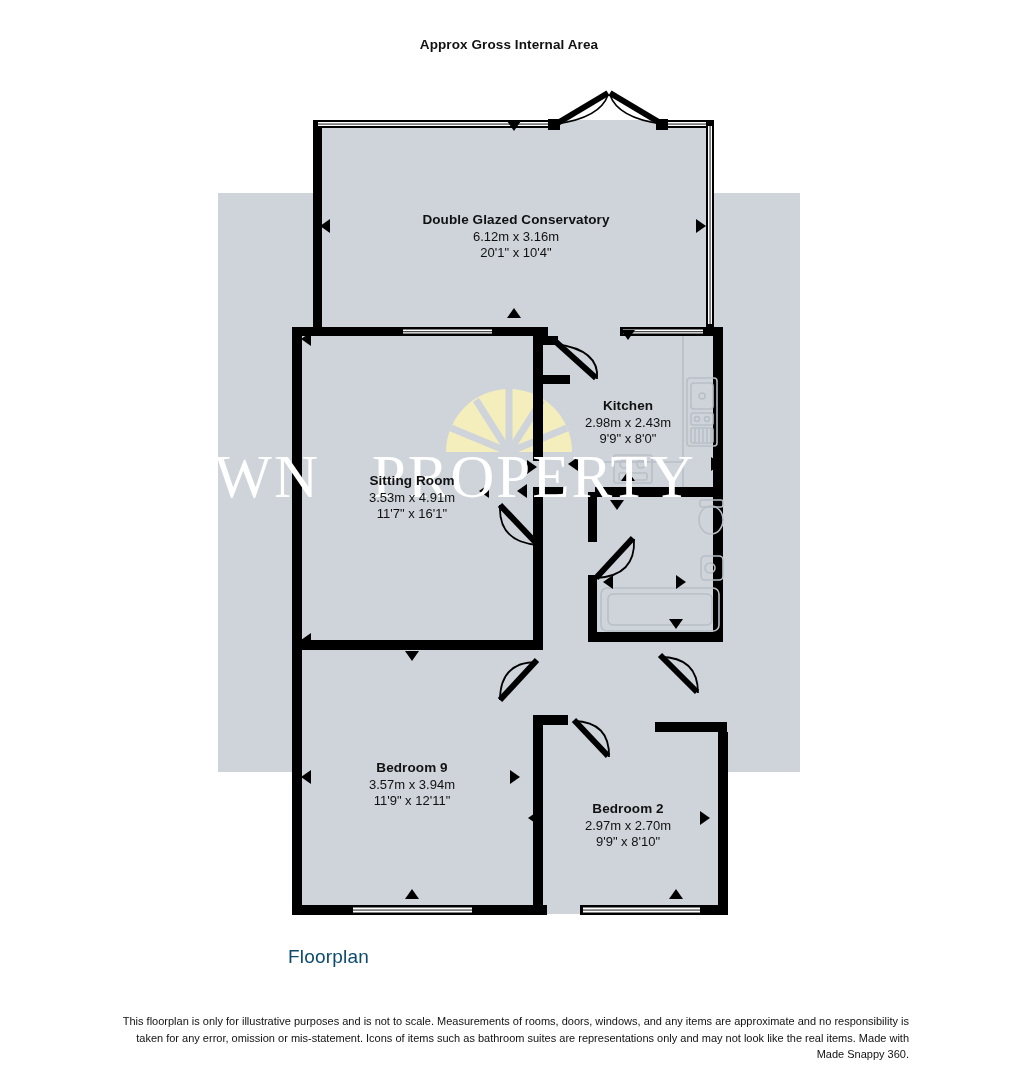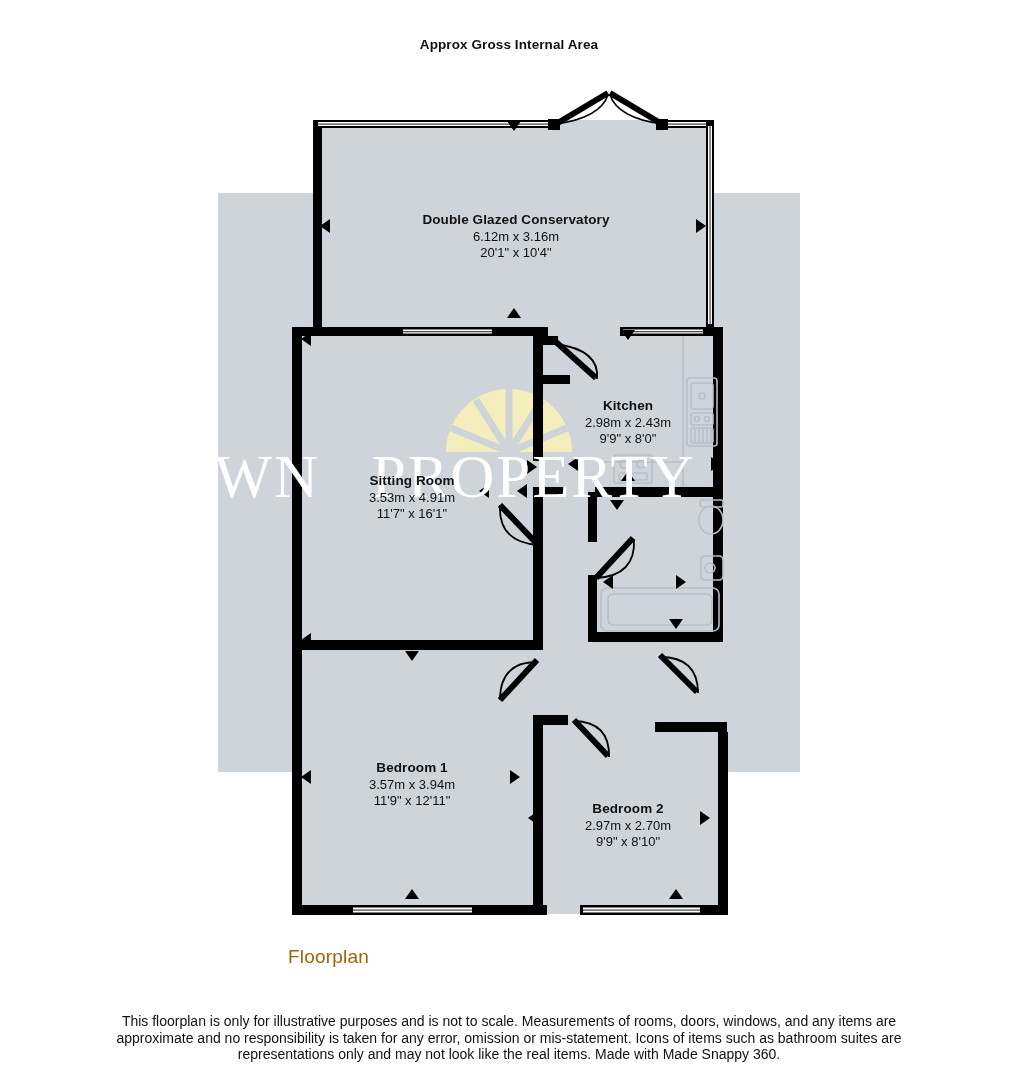--- a/index.html
+++ b/index.html
@@ -72,29 +72,29 @@
     font-size: 13px;
     font-weight: normal;
   }
 
   
   .fp-caption {
     position: absolute;
     left: 288px; top: 946px;
     font-size: 19px;
     font-weight: normal;
-    color: #a16207;
+    color: #0c4a6e;
     letter-spacing: 0.2px;
   }
   .disclaimer {
     position: absolute;
     left: 109px; top: 1013px;
     width: 800px;
-    text-align: center;
-    font-size: 14px;
+    text-align: right;
+    font-size: 11px;
     line-height: 16.6px;
     color: #111111;
   }
 </style>
 </head>
 <body>
 
 <div id="page">
 
   <div class="hdr">
@@ -340,21 +340,21 @@
   </div>
 
   <div class="room-label" style="left:412px; top:465px; transform:translateX(-50%);">
     <span class="nm">Sitting Room</span>
     <span class="dm">3.53m x 4.91m</span>
     <span class="dm">11'7" x 16'1"</span>
   </div>
 
 
   <div class="room-label" style="left:412px; top:752px; transform:translateX(-50%);">
-    <span class="nm">Bedroom 1</span>
+    <span class="nm">Bedroom 9</span>
     <span class="dm">3.57m x 3.94m</span>
     <span class="dm">11'9" x 12'11"</span>
   </div>
 
   <div class="room-label" style="left:628px; top:793px; transform:translateX(-50%);">
     <span class="nm">Bedroom 2</span>
     <span class="dm">2.97m x 2.70m</span>
     <span class="dm">9'9" x 8'10"</span>
   </div>
 

